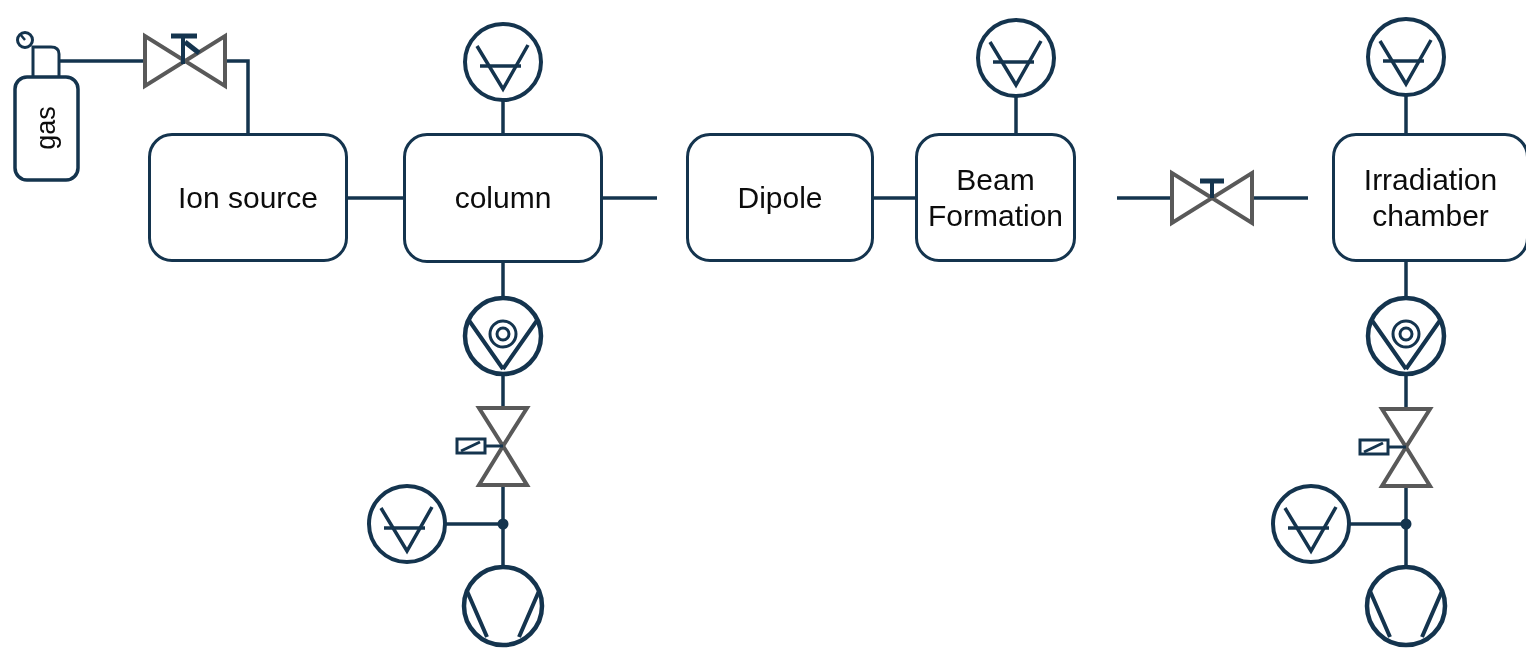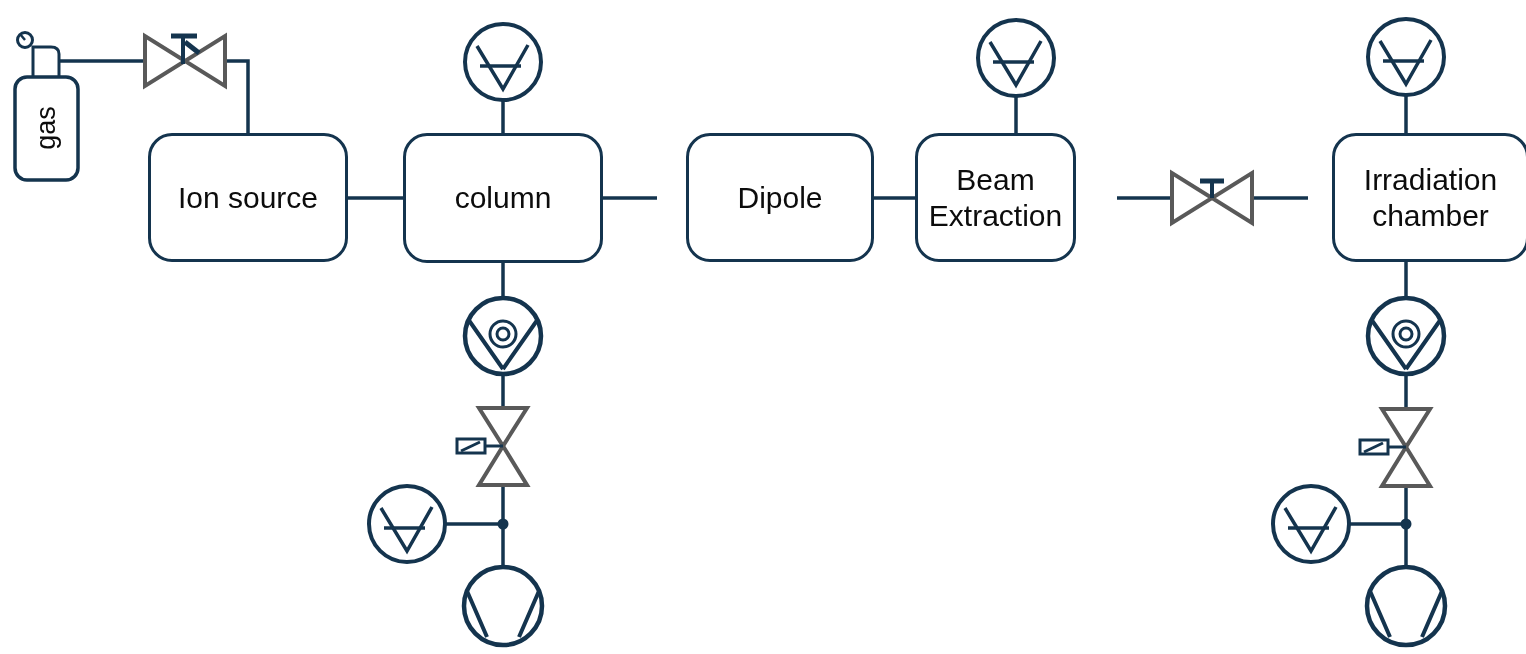--- a/index.html
+++ b/index.html
@@ -153,21 +153,21 @@
   <div class="node-box" id="box-extract">
     <div>column</div>
   </div>
 
   <div class="node-box" id="box-dipole">
     <div>Dipole</div>
   </div>
 
   <div class="node-box" id="box-beam">
     <div>Beam</div>
-    <div>Extraction</div>
+    <div>Formation</div>
   </div>
 
   <div class="node-box" id="box-chamber">
     <div>Irradiation</div>
     <div>chamber</div>
   </div>
 
   <div id="gas-label">gas</div>
 
 </div>

